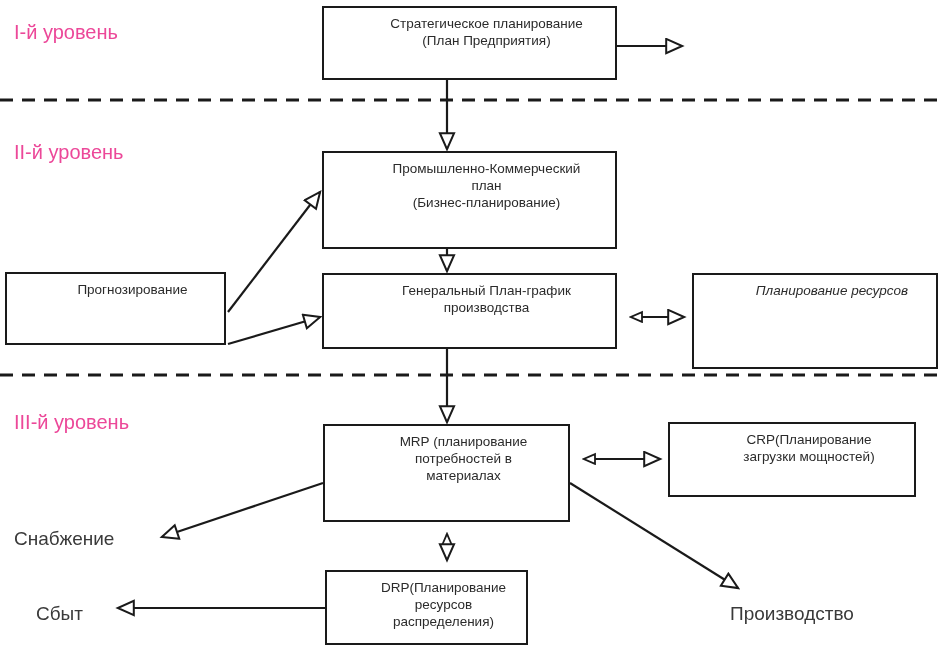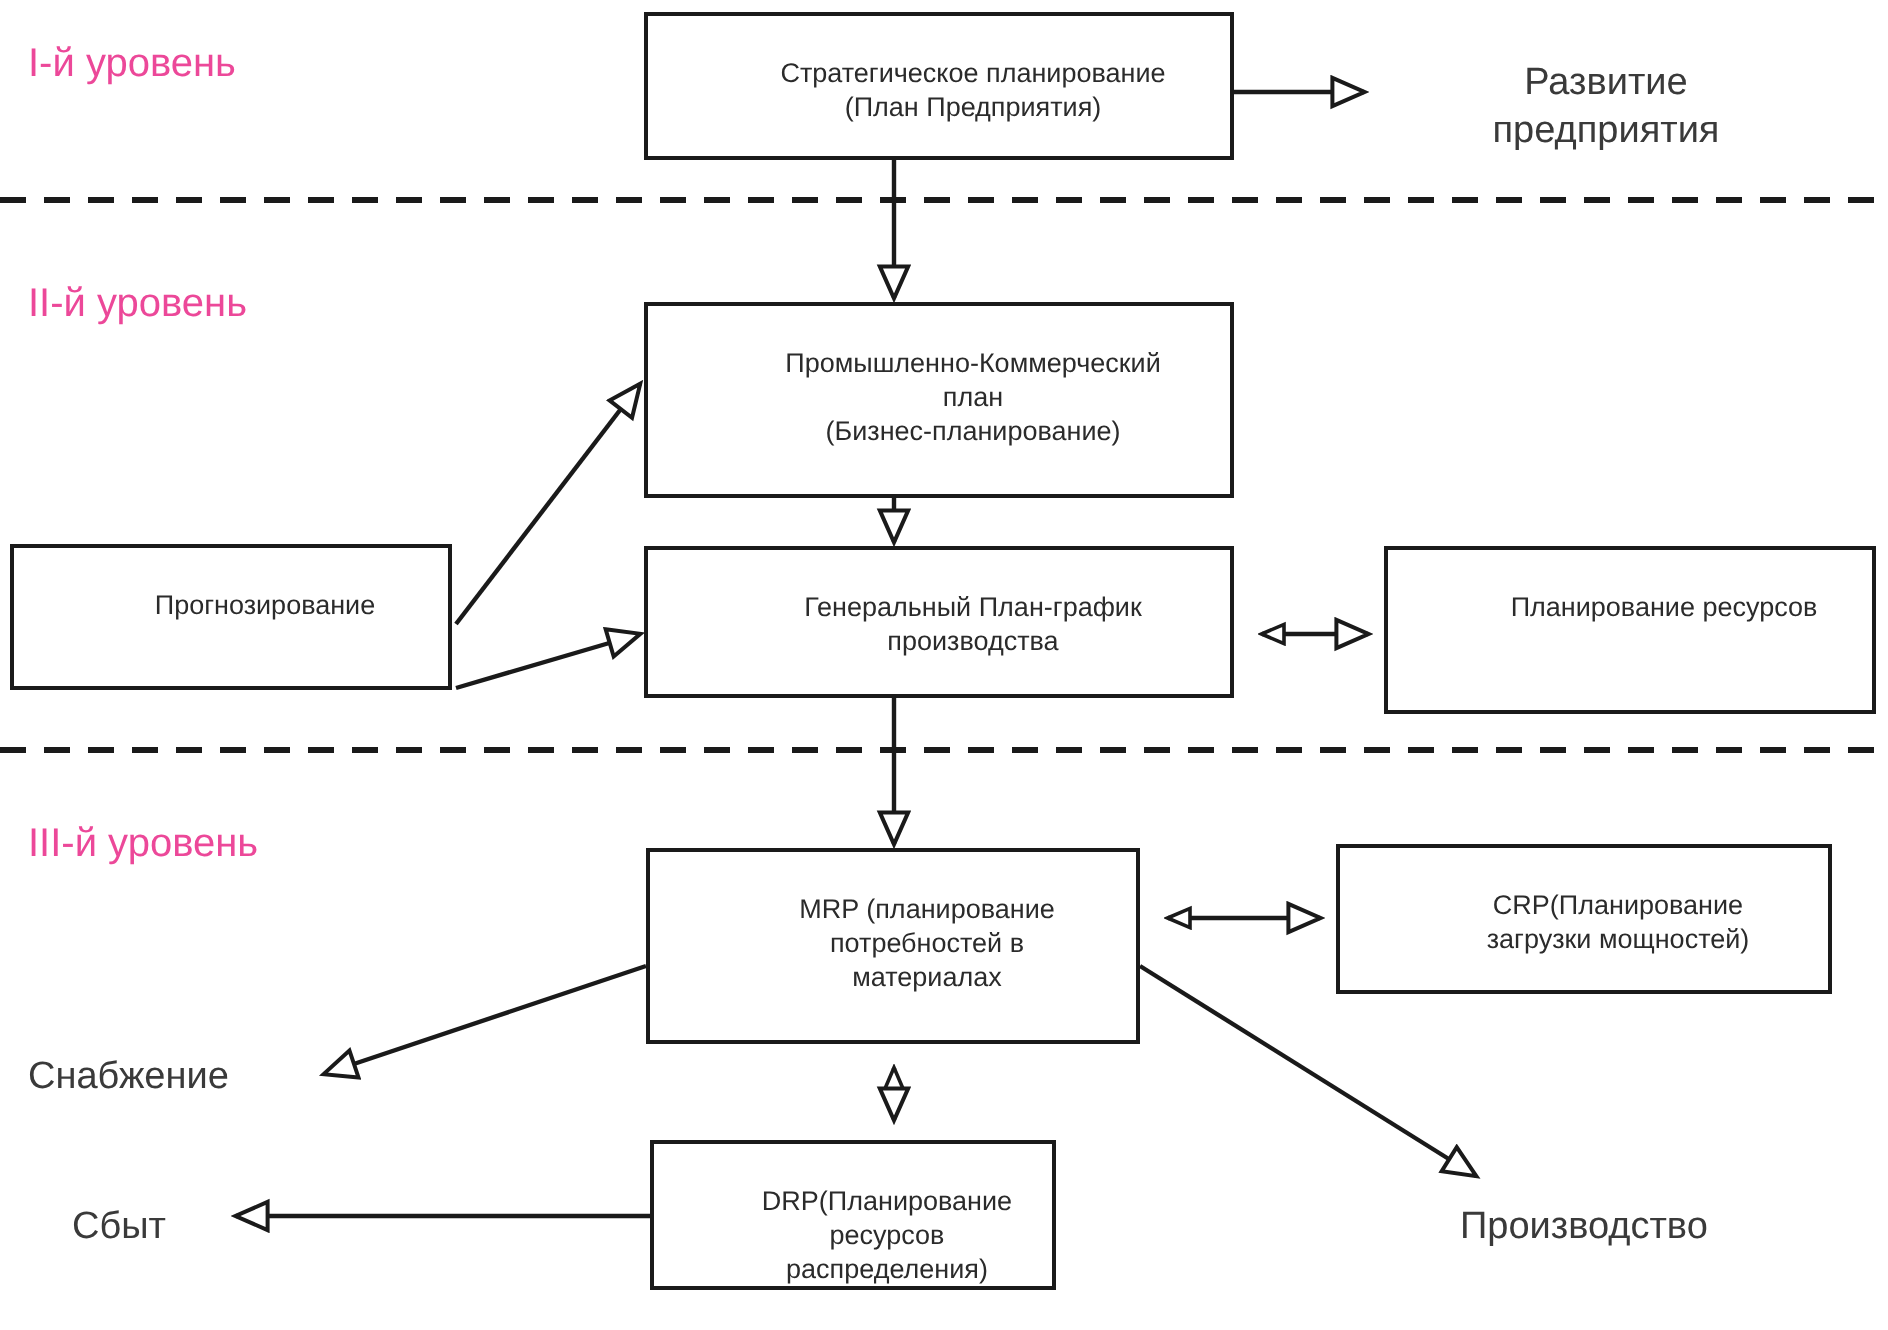--- a/index.html
+++ b/index.html
@@ -38,21 +38,21 @@
     width: 100%;
     padding: 0 6px;
     box-sizing: border-box;
     font-size: 13.5px;
     line-height: 17px;
     color: #2b2b2b;
     white-space: pre-line;
   }
   .node-box.align-top .node-label {
     align-self: flex-start;
-    margin-top: 20px;
+    margin-top: 7px;
     padding-left: 40px;
   }
   .free-label {
     position: absolute;
     font-size: 19px;
     line-height: 24px;
     color: #3a3a3a;
     white-space: pre-line;
   }
   .level-label {
@@ -152,42 +152,40 @@
 
   <div class="node-box align-top" style="left:322px; top:273px; width:295px; height:76px;">
     <span class="node-label">Генеральный План-график
 производства</span>
   </div>
 
   <div class="node-box align-top" style="left:5px; top:272px; width:221px; height:73px;">
     <span class="node-label">Прогнозирование</span>
   </div>
 
-  <div class="node-box align-top" style="left:692px; top:273px; width:246px; height:84px;">
+  <div class="node-box align-top" style="left:692px; top:273px; width:246px; height:96px;font-style:italic;">
     <span class="node-label">Планирование ресурсов</span>
   </div>
 
   <div class="node-box align-top" style="left:323px; top:424px; width:247px; height:98px;">
     <span class="node-label">MRP (планирование
 потребностей в
 материалах</span>
   </div>
 
   <div class="node-box align-top" style="left:668px; top:422px; width:248px; height:75px;">
     <span class="node-label">CRP(Планирование
 загрузки мощностей)</span>
   </div>
 
   <div class="node-box align-top" style="left:325px; top:570px; width:203px; height:75px;">
     <span class="node-label">DRP(Планирование
 ресурсов распределения)</span>
   </div>
 
-  <div class="free-label" style="left:718px; top:30px; text-align:center; width:170px;">Развитие
-предприятия</div>
 
   <div class="free-label" style="left:14px; top:527px;">Снабжение</div>
 
   <div class="free-label" style="left:36px; top:602px;">Сбыт</div>
 
   <div class="free-label" style="left:730px; top:602px;">Производство</div>
 
 </div>
 
 </body></html>

